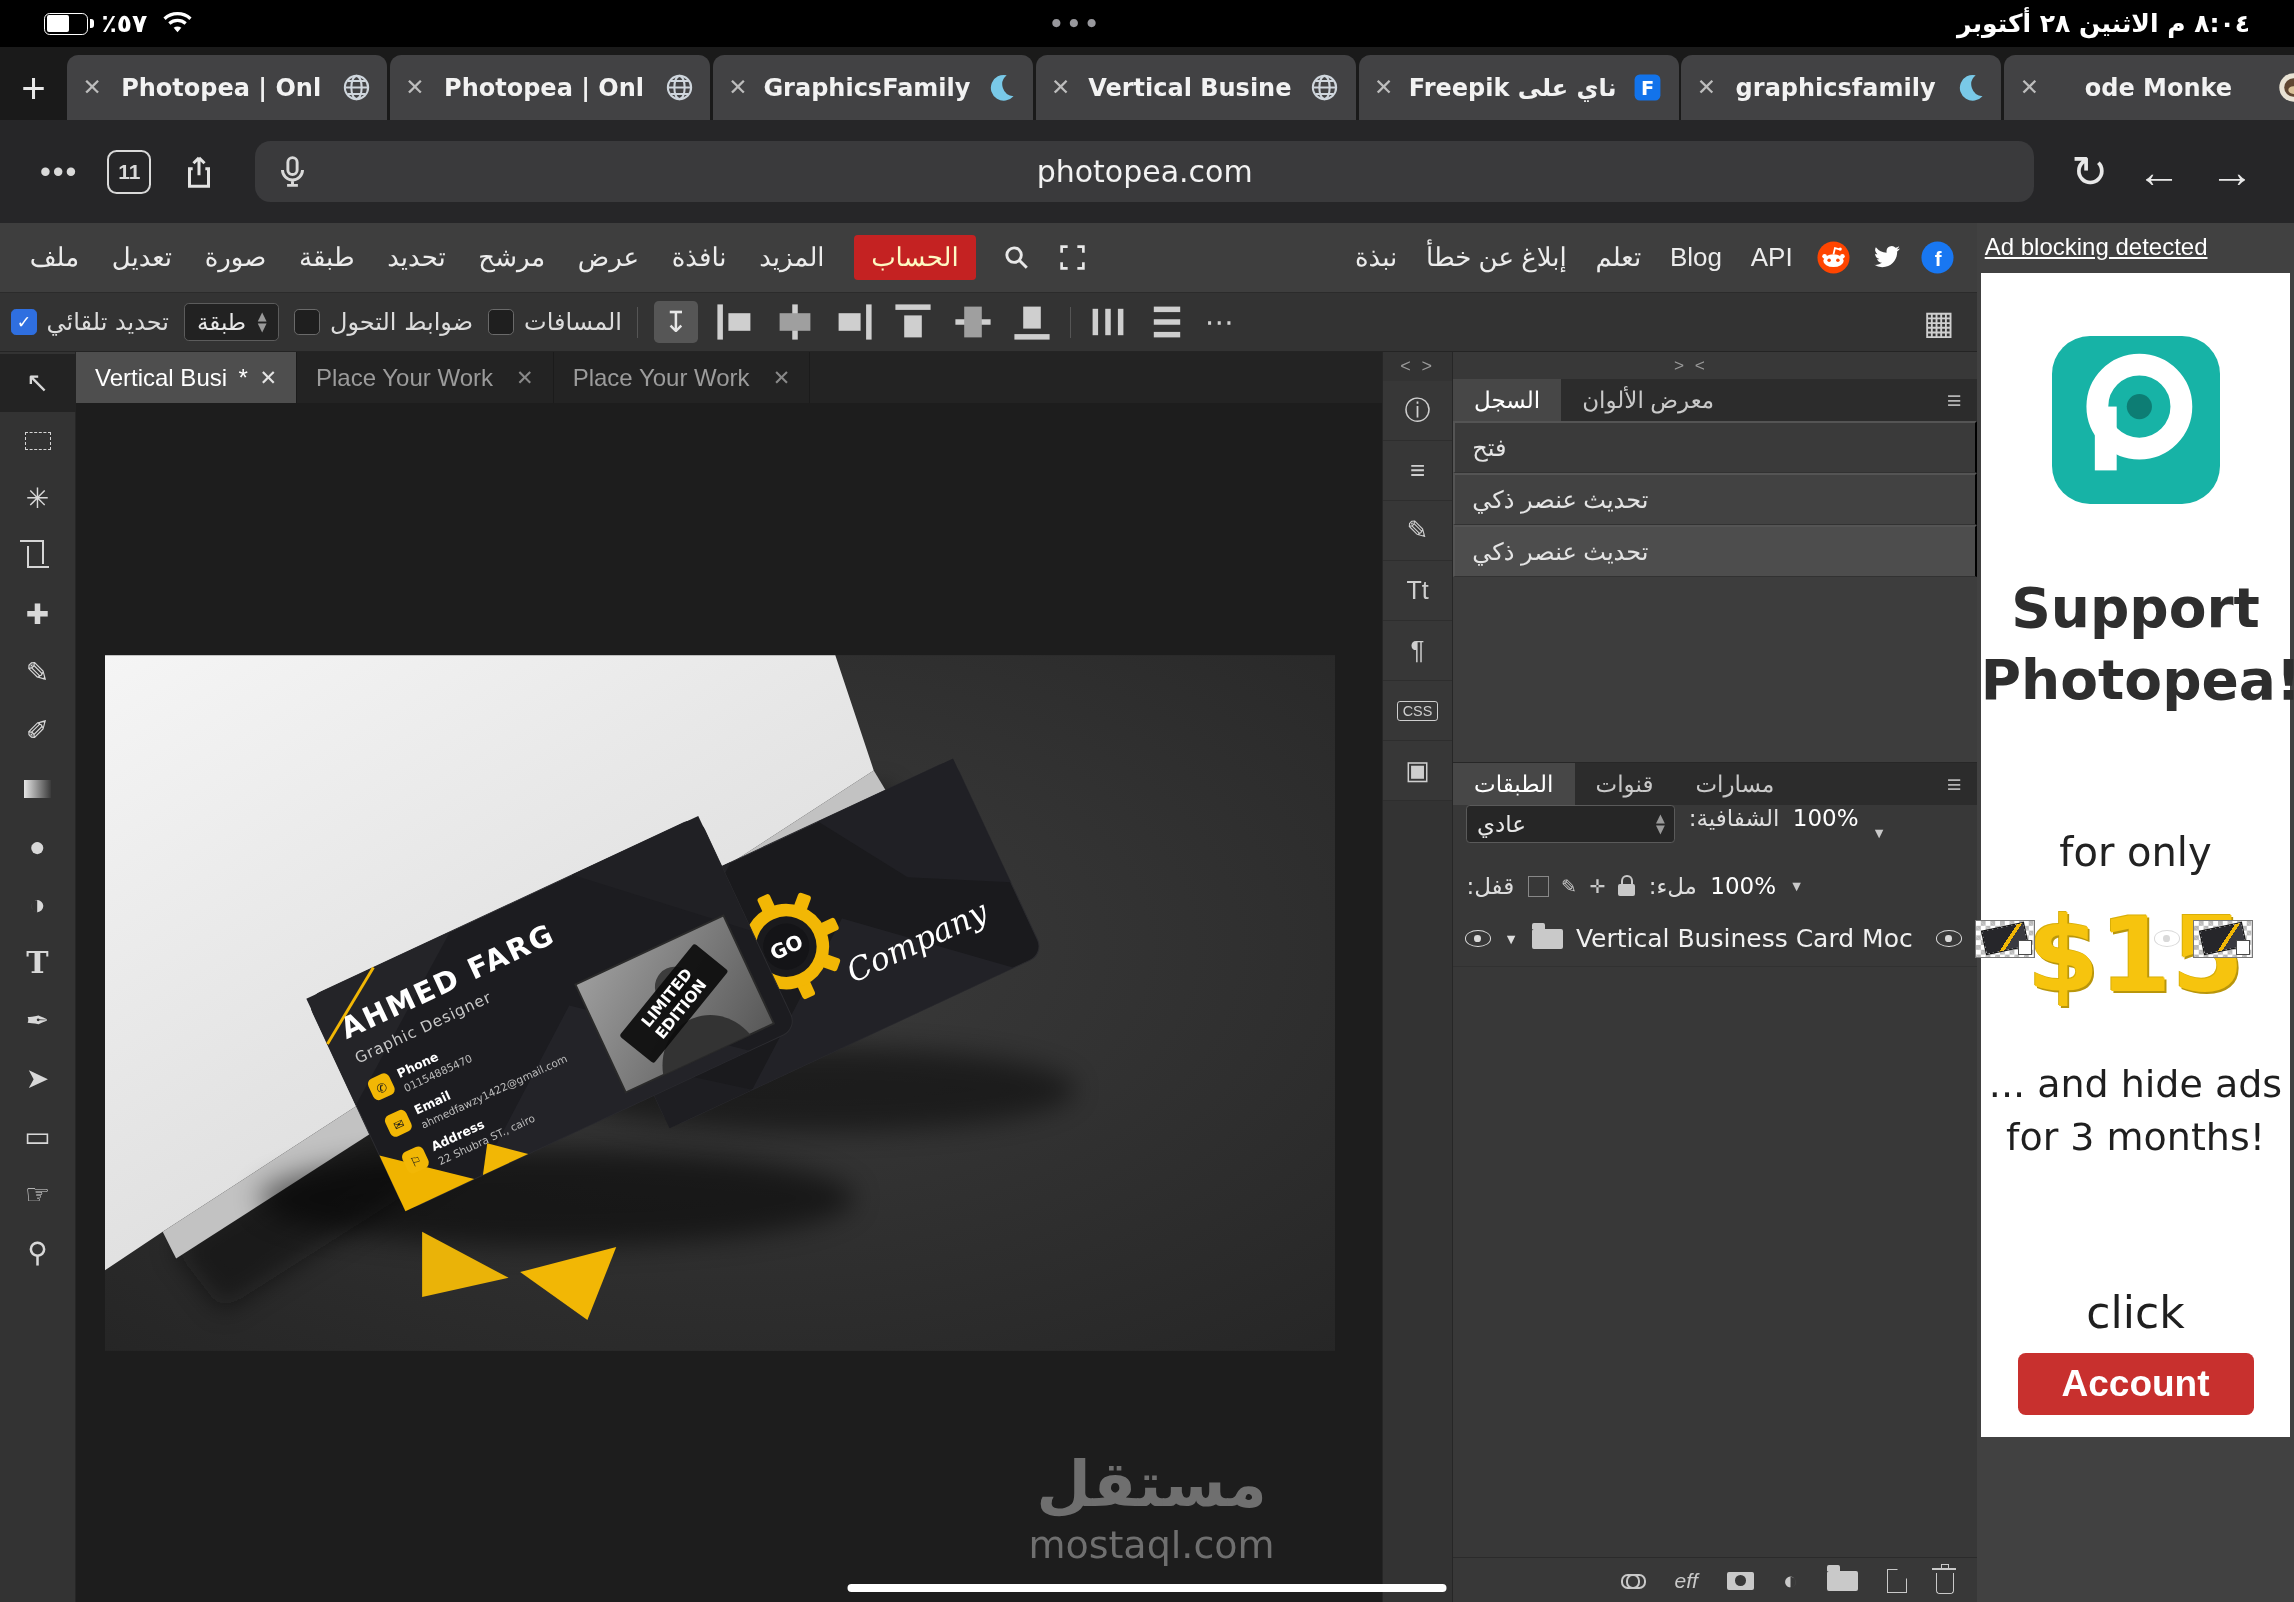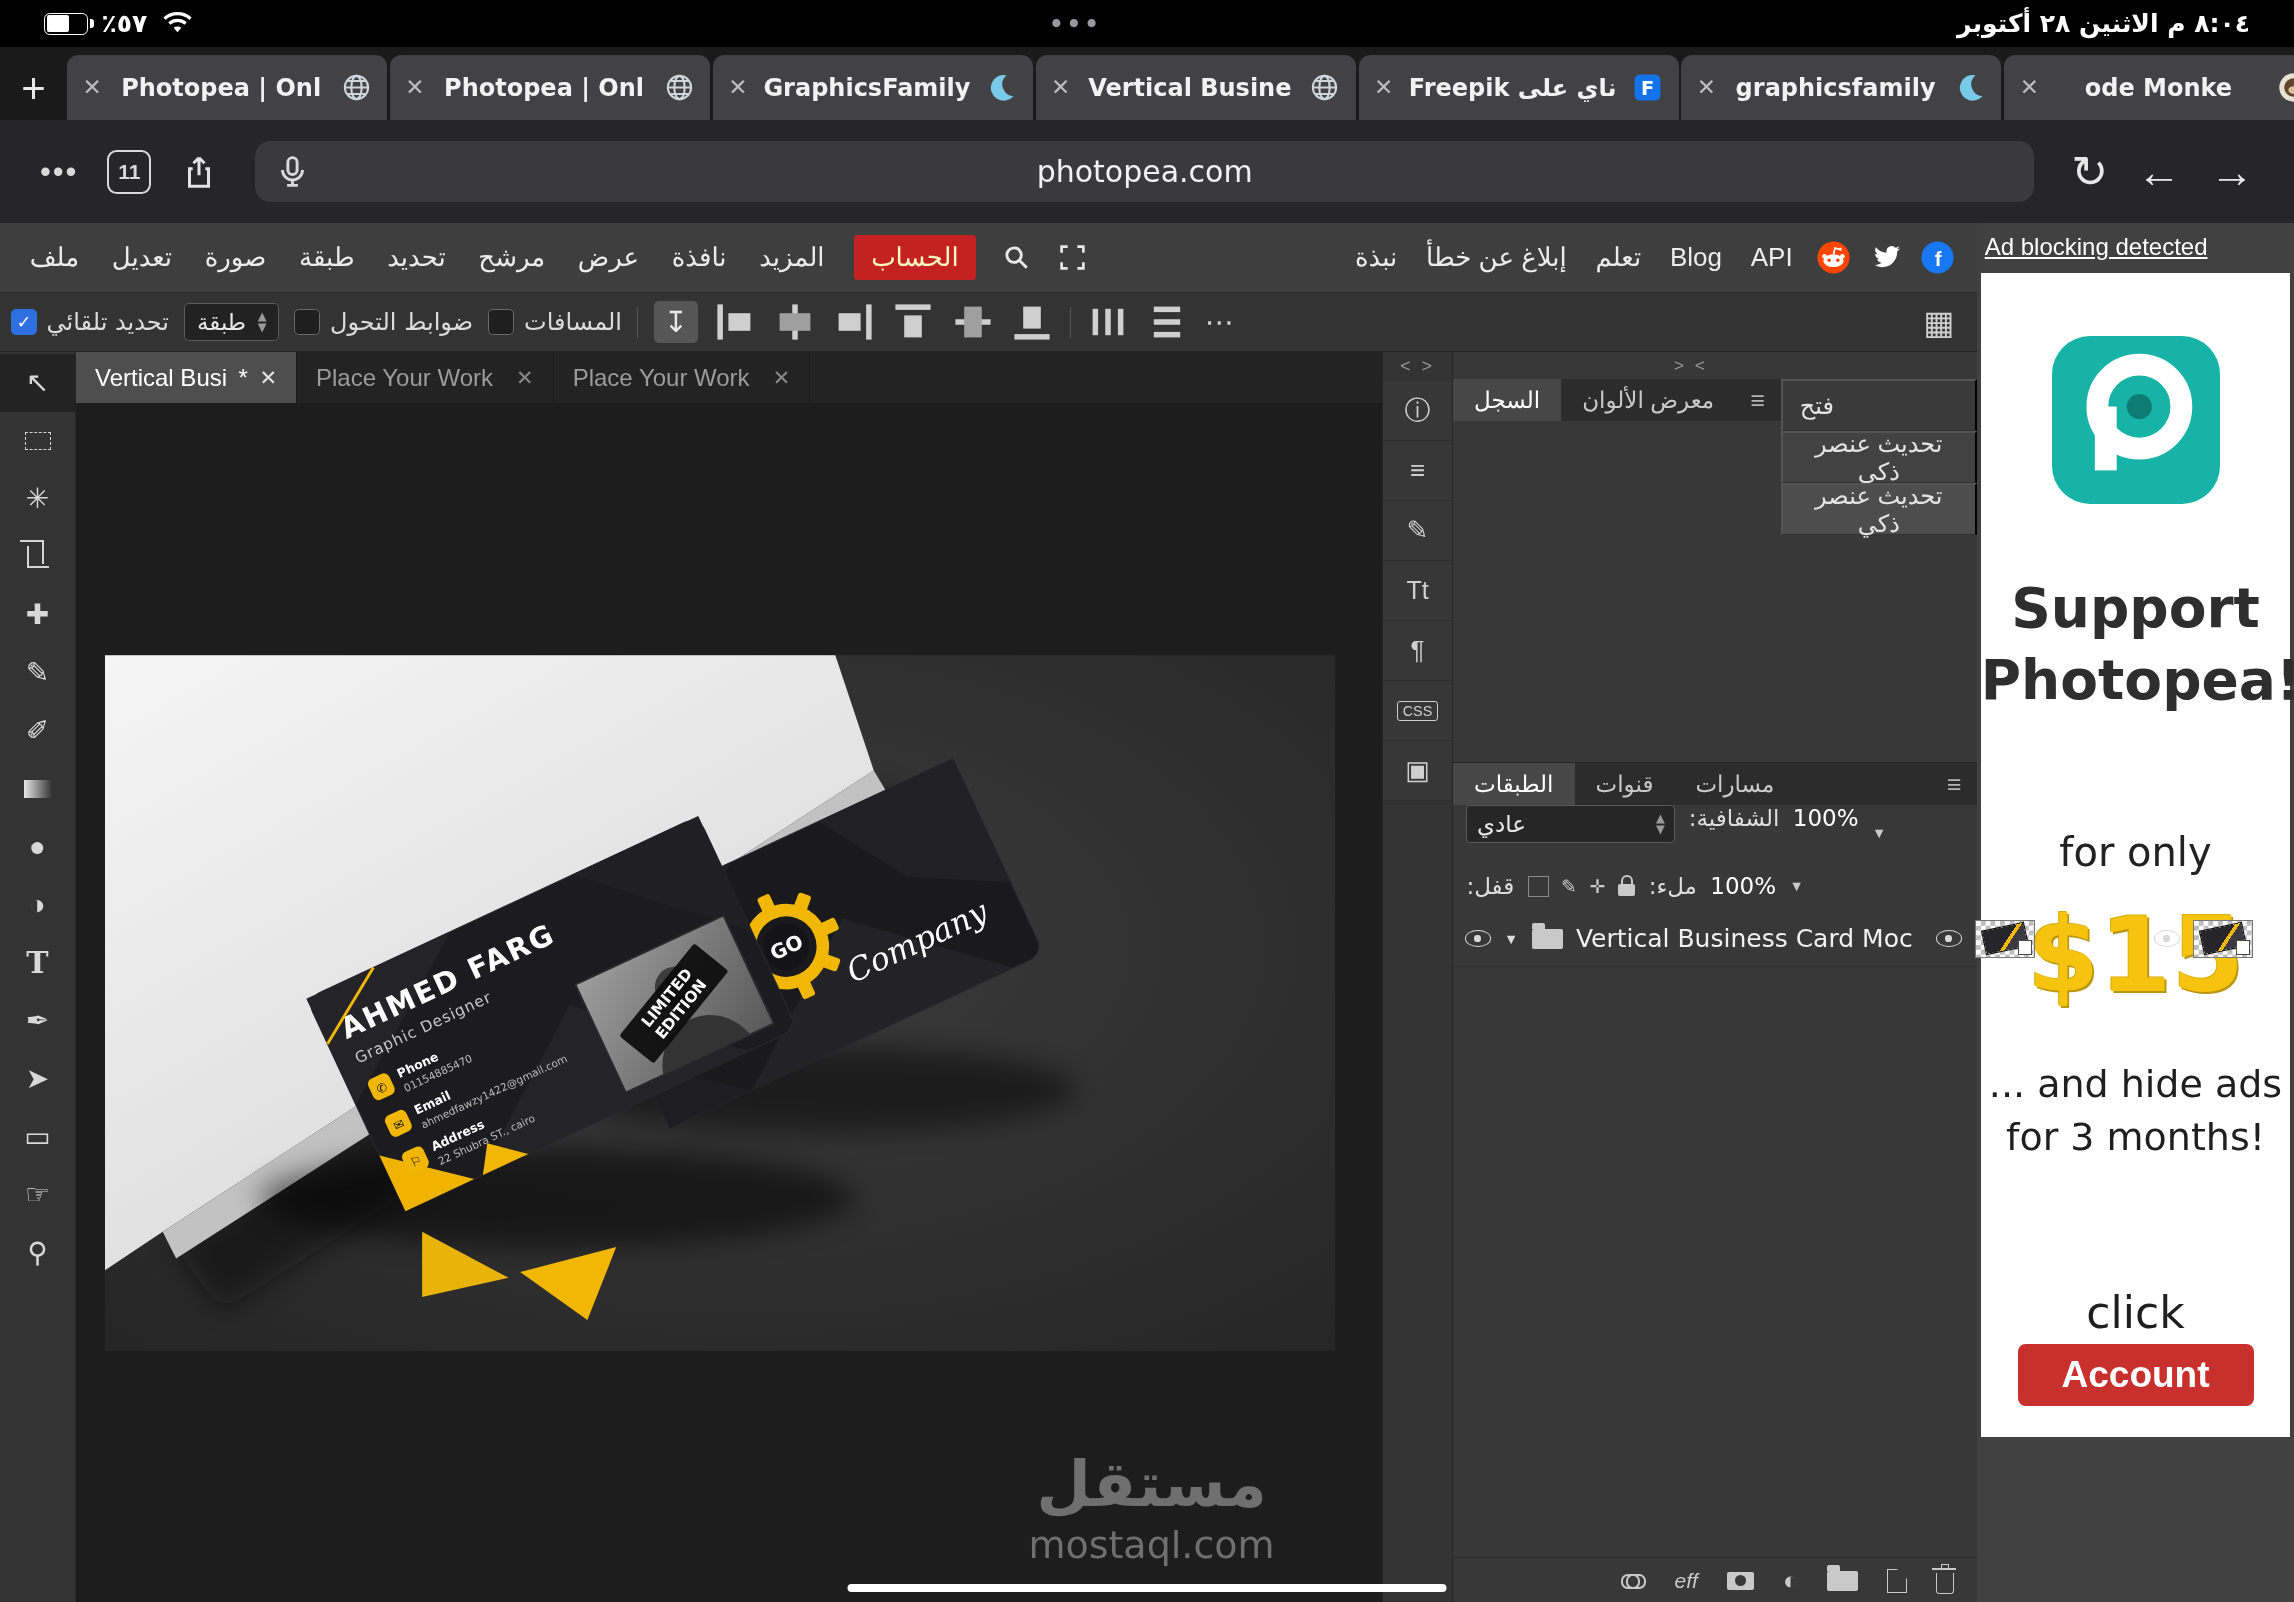--- a/index.html
+++ b/index.html
@@ -109,21 +109,21 @@
   .sico-character-panel-icon .sg{font-size:25px;font-weight:normal}
   .sico-css-panel-icon .sg{border:1.9px solid #cfcfcf;font-size:14.4px;font-weight:normal;padding:1px 4.8px;border-radius:2.9px}
 
   
   .panels-col{width:525px;background:#383838;border-left:1px solid #262626;display:flex;flex-direction:column}
   .panels-collapse{height:27px;display:flex;align-items:center;color:#9a9a9a;font-size:17.3px;letter-spacing:2.9px;padding-left:221px;background:none;border:none}
   .ptabs{height:42px;background:#2c2c2c;display:flex;align-items:center}
   .ptab{height:42px;line-height:42px;padding:0 21px;font-size:23px;color:#c9c9c9;background:none;border:none;white-space:nowrap}
   .ptab.active{background:#474747;color:#fff}
   .pmenu{margin-left:auto;color:#b5b5b5;font-size:25px;padding:0 15.4px;background:none;border:none}
-  .history-panel{height:384px;display:flex;flex-direction:row;border-bottom:1px solid #272727}
+  .history-panel{height:384px;display:flex;flex-direction:column;border-bottom:1px solid #272727}
   .hlist{display:flex;flex-direction:column}
   .hrow{height:52px;display:flex;align-items:center;justify-content:flex-end;padding:0 17.3px;font-size:24px;color:#e4e4e4;background:#3a3a3a;border-bottom:1px solid #323232;direction:rtl}
   .hrow.alt{background:#424242}
   .hrow.selected{background:#4d4d4d}
   .hfill{flex:1;background:#3d3d3d}
 
   .layers-panel{flex:1;display:flex;flex-direction:column;min-height:0}
   .blend-row{height:56px;display:flex;gap:13.4px;padding:0 13.4px}
   .blend-select{width:209px;height:38px;background:#262626;border:1px solid #5a5a5a;border-radius:3.8px;display:flex;align-items:center;padding:0 9.6px;font-size:23px;color:#e8e8e8}
   .blend-select .stepper{margin-left:auto}
@@ -174,21 +174,21 @@
   
   .ad-col{width:317px;background:#414141;display:flex;flex-direction:column}
   .ad-notice{color:#fff;font-size:24px;text-decoration:underline;margin:9.6px 0 12.5px 7.7px;align-self:flex-start;background:none;border:none;cursor:pointer}
   .ad-card{margin:0 3.8px;background:#fff;height:1164px;text-align:center}
   .ad-logo{width:168px;height:168px;border-radius:38px;background:#17b3a6;margin:63px auto 0;display:flex;align-items:center;justify-content:center}
   .ad-support{font-size:55px;font-weight:bold;color:#2e2e2e;line-height:1.3;margin-top:69px}
   .ad-foronly{font-size:40px;color:#222;margin-top:113px}
   .ad-price{font-size:104px;font-weight:bold;color:#f6c40e;margin-top:19px;text-shadow:1.9px 1.9px 0 #b9960b,-1px -1px 0 #d8af09}
   .ad-hide{font-size:38px;color:#1f1f1f;line-height:1.4;margin-top:42px}
   .ad-click{font-size:44px;color:#1f1f1f;margin-top:123px}
-  .ad-account{display:inline-block;margin-top:6px;padding:9.6px 44px;background:#c8302e;border:none;border-radius:7.7px;color:#fff;font-size:37px;font-weight:bold}
+  .ad-account{display:inline-block;margin-top:15px;padding:9.6px 44px;background:#c8302e;border:none;border-radius:7.7px;color:#fff;font-size:37px;font-weight:bold}
 
   
   .home-indicator{position:absolute;left:50%;bottom:9.6px;transform:translateX(-50%);width:599px;height:8.6px;background:#fff;border-radius:4.8px;z-index:50}
 </style>
 </head>
 <body>
 
 <div class="screen">
 
   <header class="status-bar">

